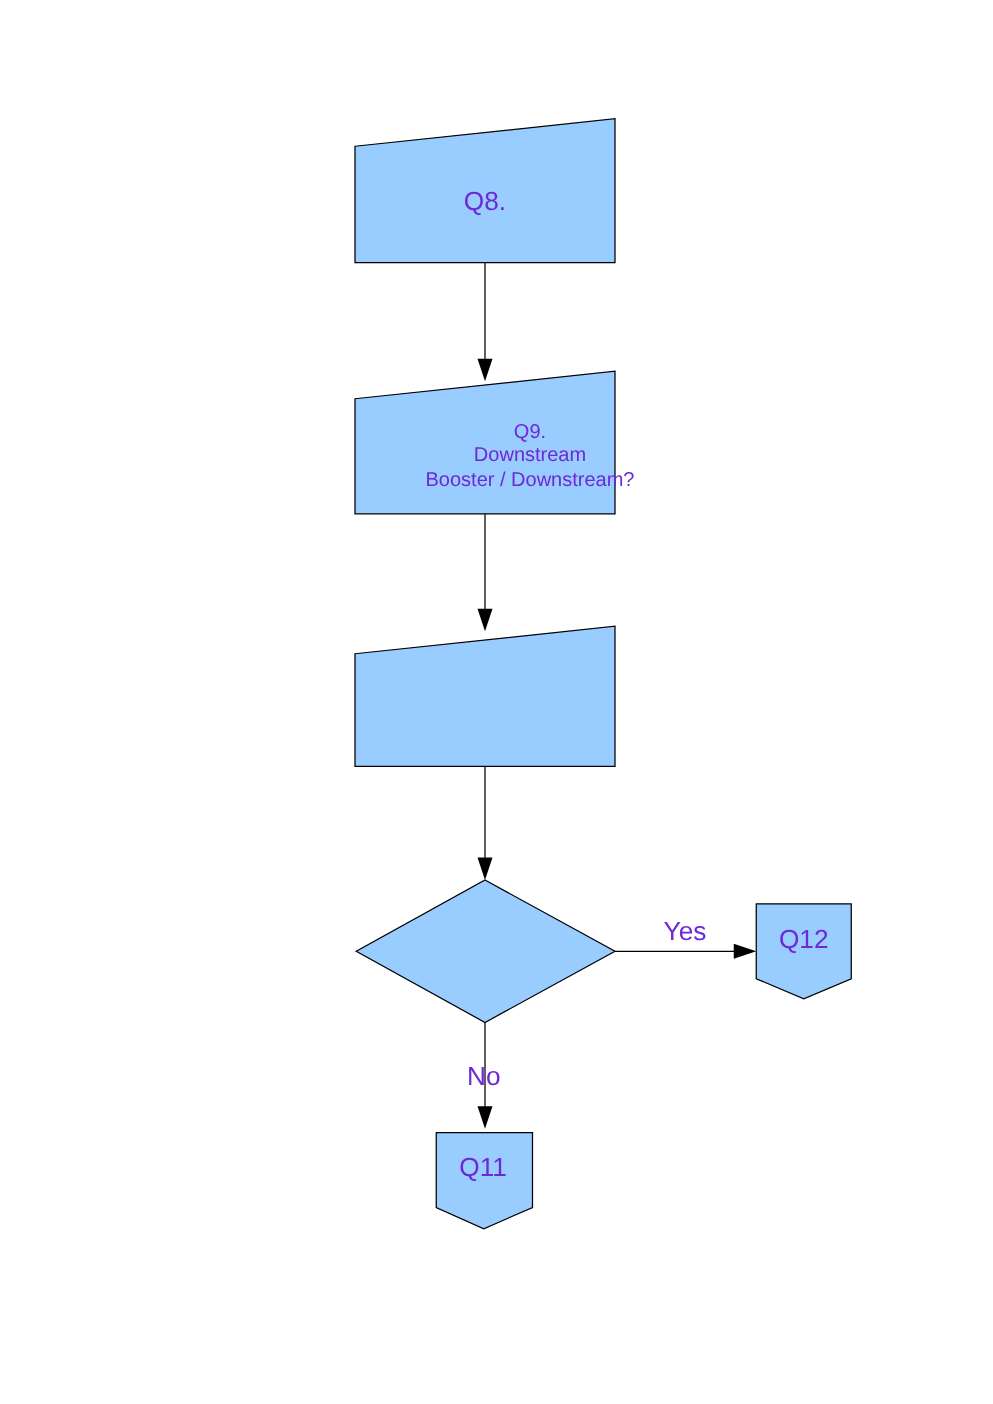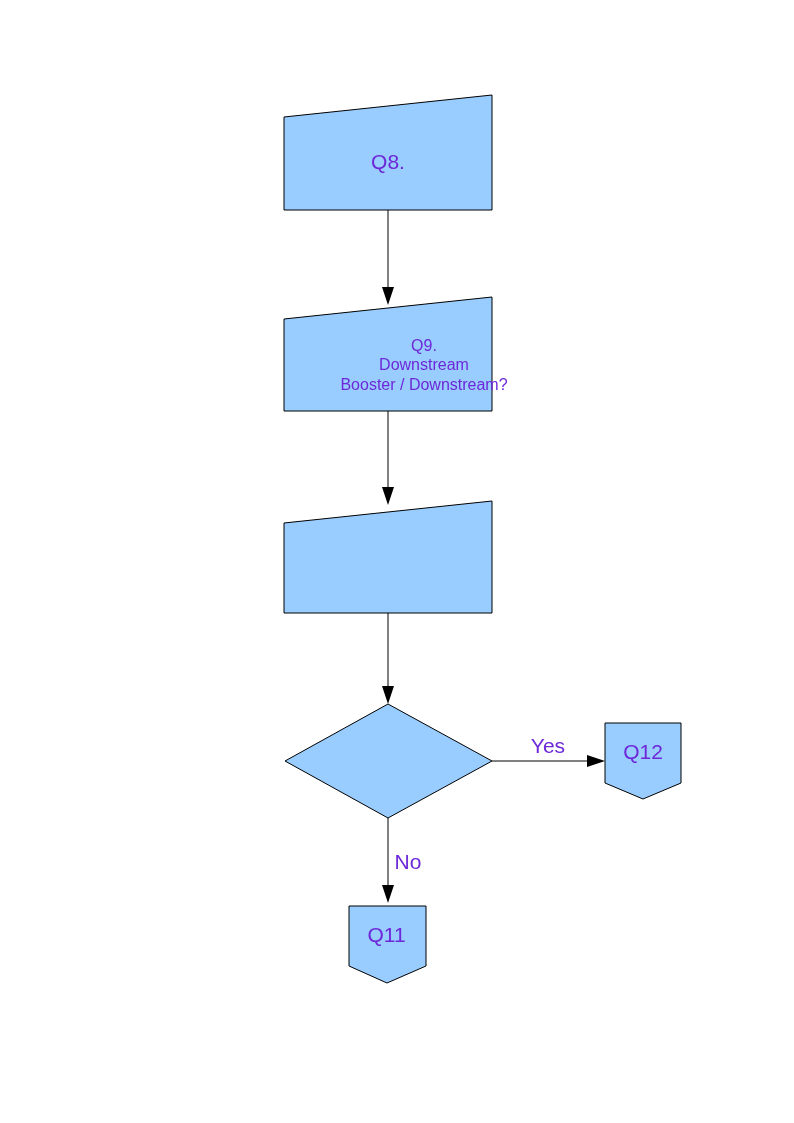--- a/index.html
+++ b/index.html
@@ -100,17 +100,17 @@
   </div>
 
   <div class="label lbl-large" style="left:349px; top:906px; width:75px; height:58px;">
     <span>Q11</span>
   </div>
 
   <div class="label lbl-edge" style="left:512px; top:733px; width:72px; height:26px;justify-content:center;">
     <span>Yes</span>
   </div>
 
-  <div class="label lbl-edge" style="left:386px; top:849px; width:44px; height:26px;">
+  <div class="label lbl-edge" style="left:365px; top:849px; width:44px; height:26px;">
     <span>No</span>
   </div>
 
 </div>
 
 </body></html>

